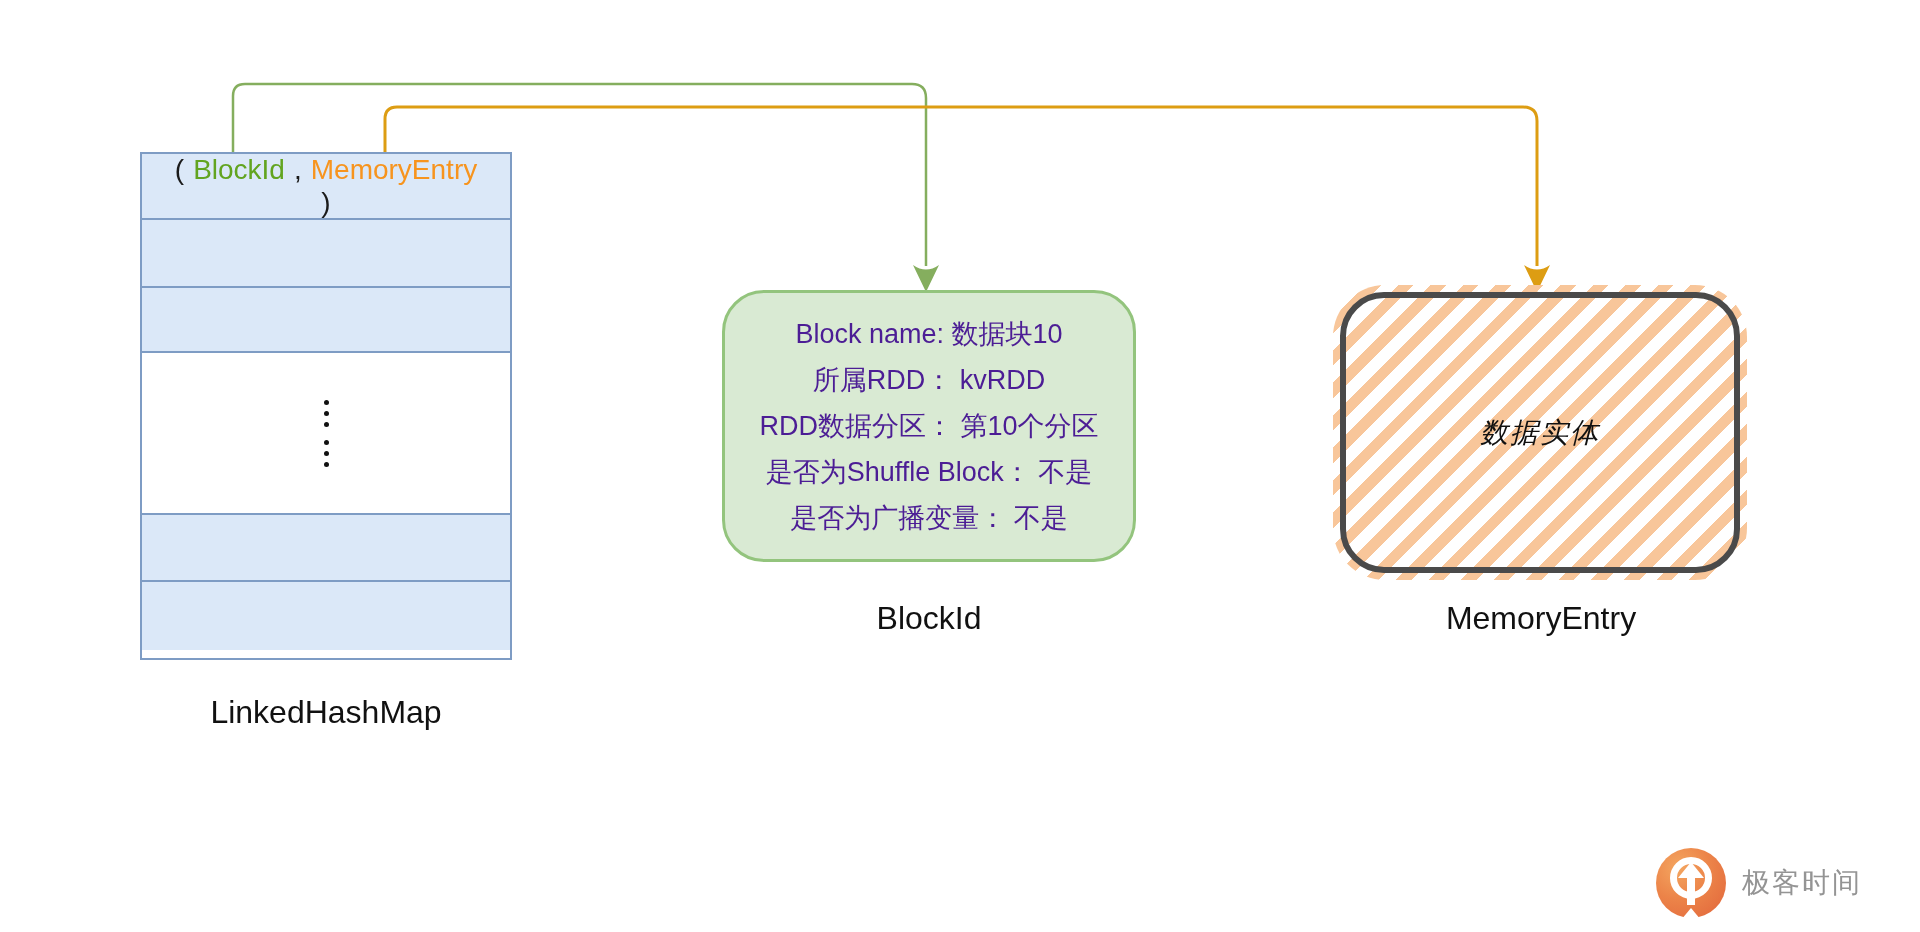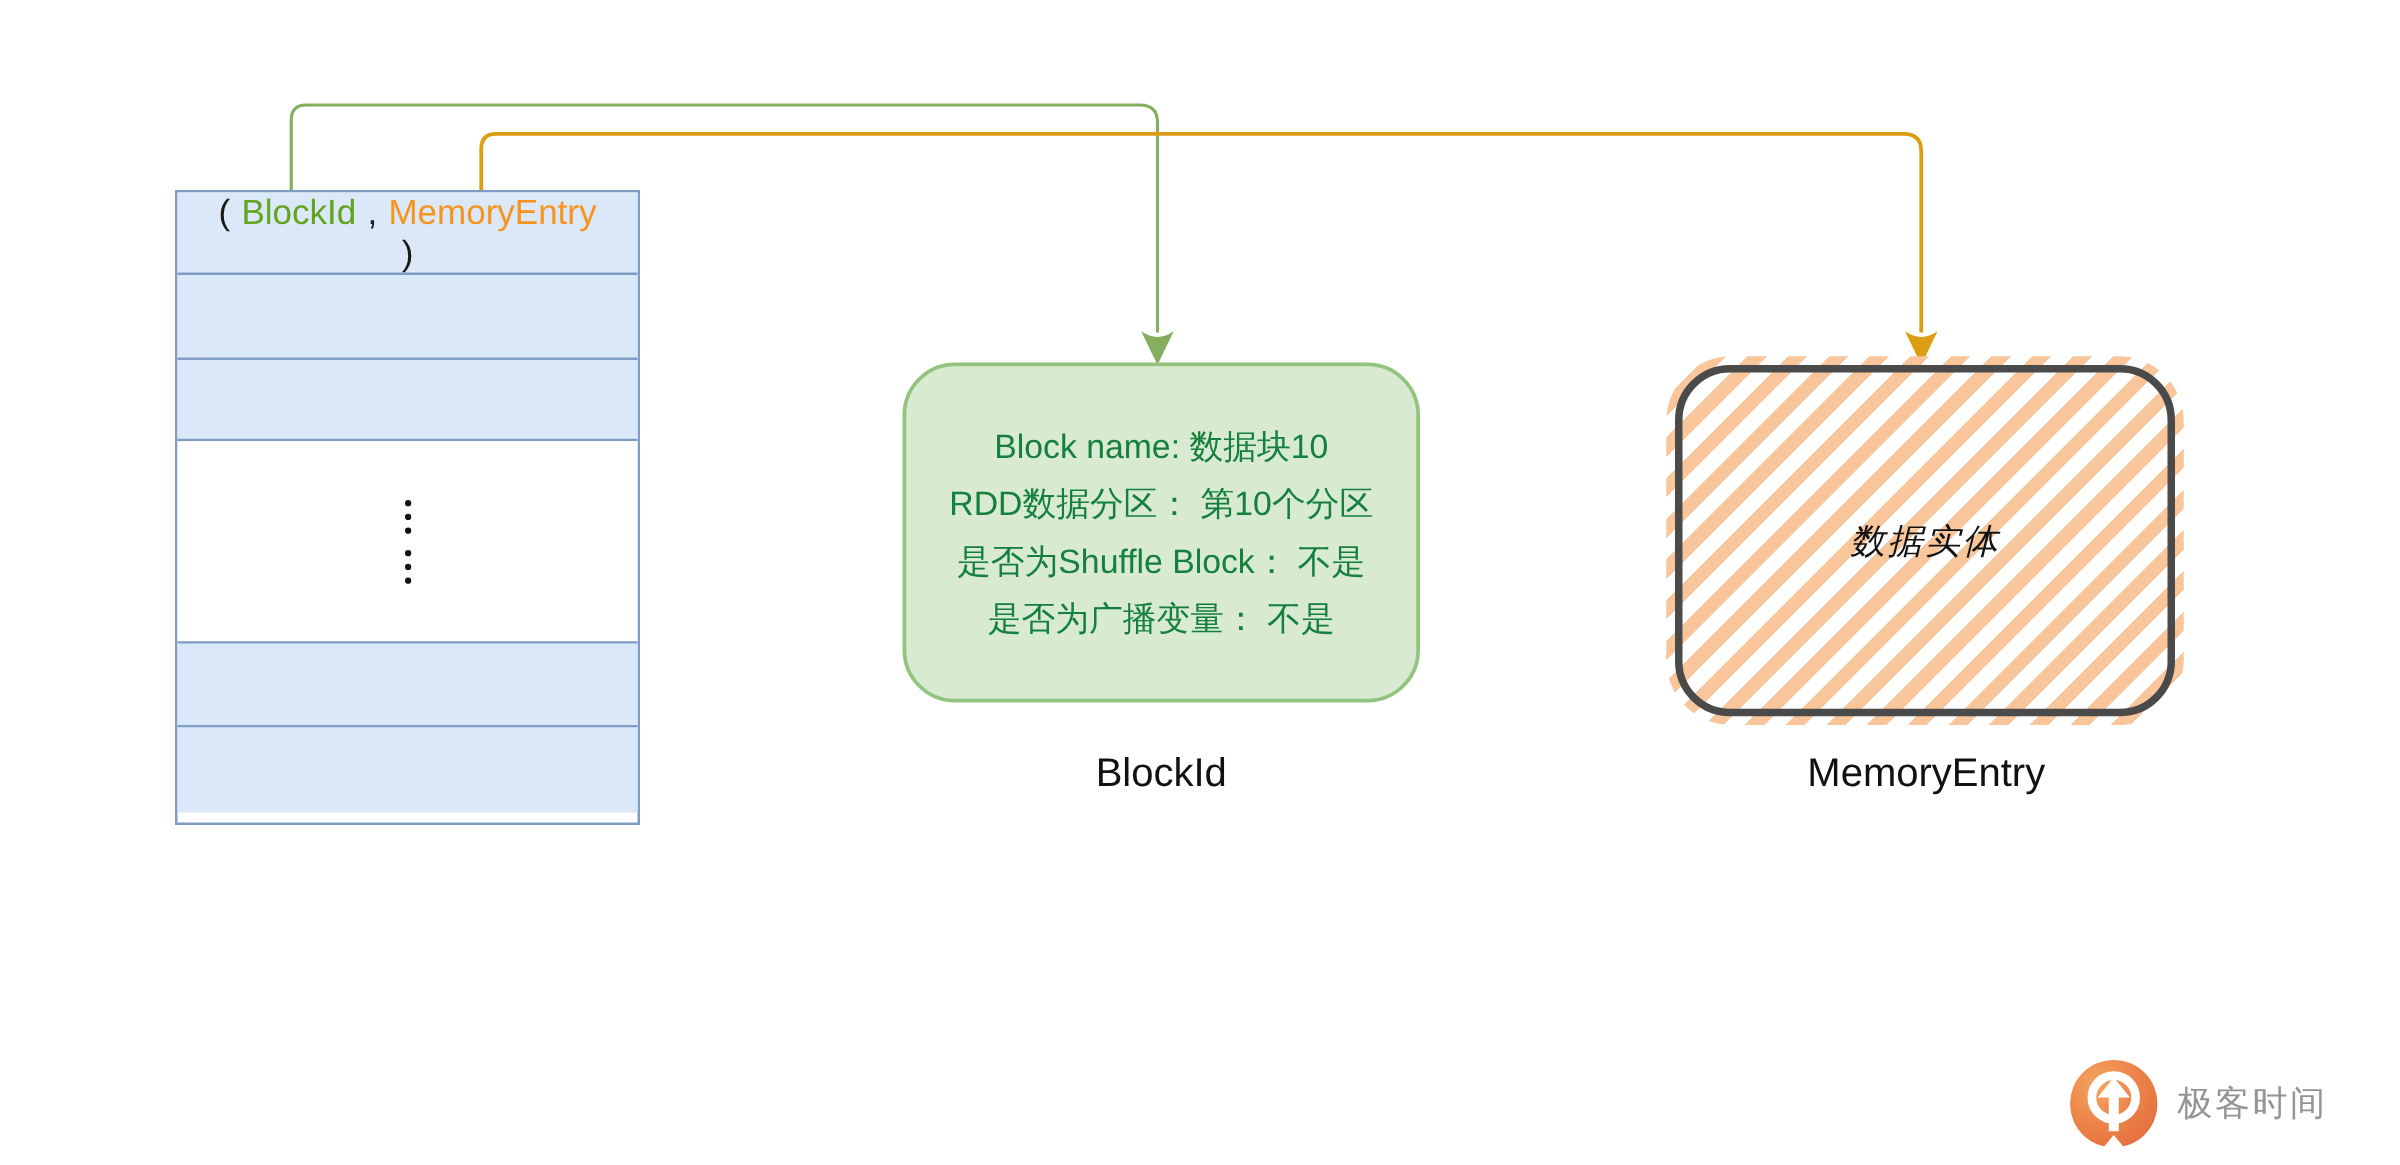--- a/index.html
+++ b/index.html
@@ -36,21 +36,21 @@
   }
   .label-lhm   { left:140px;  top:694px; width:372px; }
   .label-bid   { left:722px;  top:600px; width:414px; }
   .label-mem   { left:1334px; top:600px; width:414px; }
 
   
   .blockid-card {
     position:absolute; left:722px; top:290px; width:414px; height:272px;
     background:#d9ead3; border:3px solid #93c47d; border-radius:42px;
     display:flex; flex-direction:column; align-items:center; justify-content:center;
-    font-size:27px; line-height:46px; color:#15803d; text-align:left; white-space:nowrap;
+    font-size:27px; line-height:46px; color:#4c1d95; text-align:left; white-space:nowrap;
   }
 
   
   .entry-card {
     position:absolute; left:1333px; top:285px; width:414px; height:295px;
     border-radius:52px;
     background:repeating-linear-gradient(135deg,
       #f8c69a 0px, #f8c69a 11px,
       rgba(0,0,0,0) 11px, rgba(0,0,0,0) 23px);
     font-style:italic;
@@ -114,23 +114,25 @@
       </div>
       <div class="dots-group">
         <span class="dot"></span>
           <span class="dot"></span>
           <span class="dot"></span>
       </div>
     </div>
     <div class="lhm-row" style="height:67px"></div>
     <div class="lhm-row" style="height:68px"></div>
   </div>
+  <div class="diagram-label label-lhm">LinkedHashMap</div>
 
   <div class="blockid-card">
     <div>Block name: 数据块10</div>
+    <div>所属RDD： kvRDD</div>
     <div>RDD数据分区： 第10个分区</div>
     <div>是否为Shuffle Block： 不是</div>
     <div>是否为广播变量： 不是</div>
   </div>
   <div class="diagram-label label-bid">BlockId</div>
 
   <div class="entry-card">
     <div class="entry-border"></div>
     <div class="entry-text">数据实体</div>
   </div>

